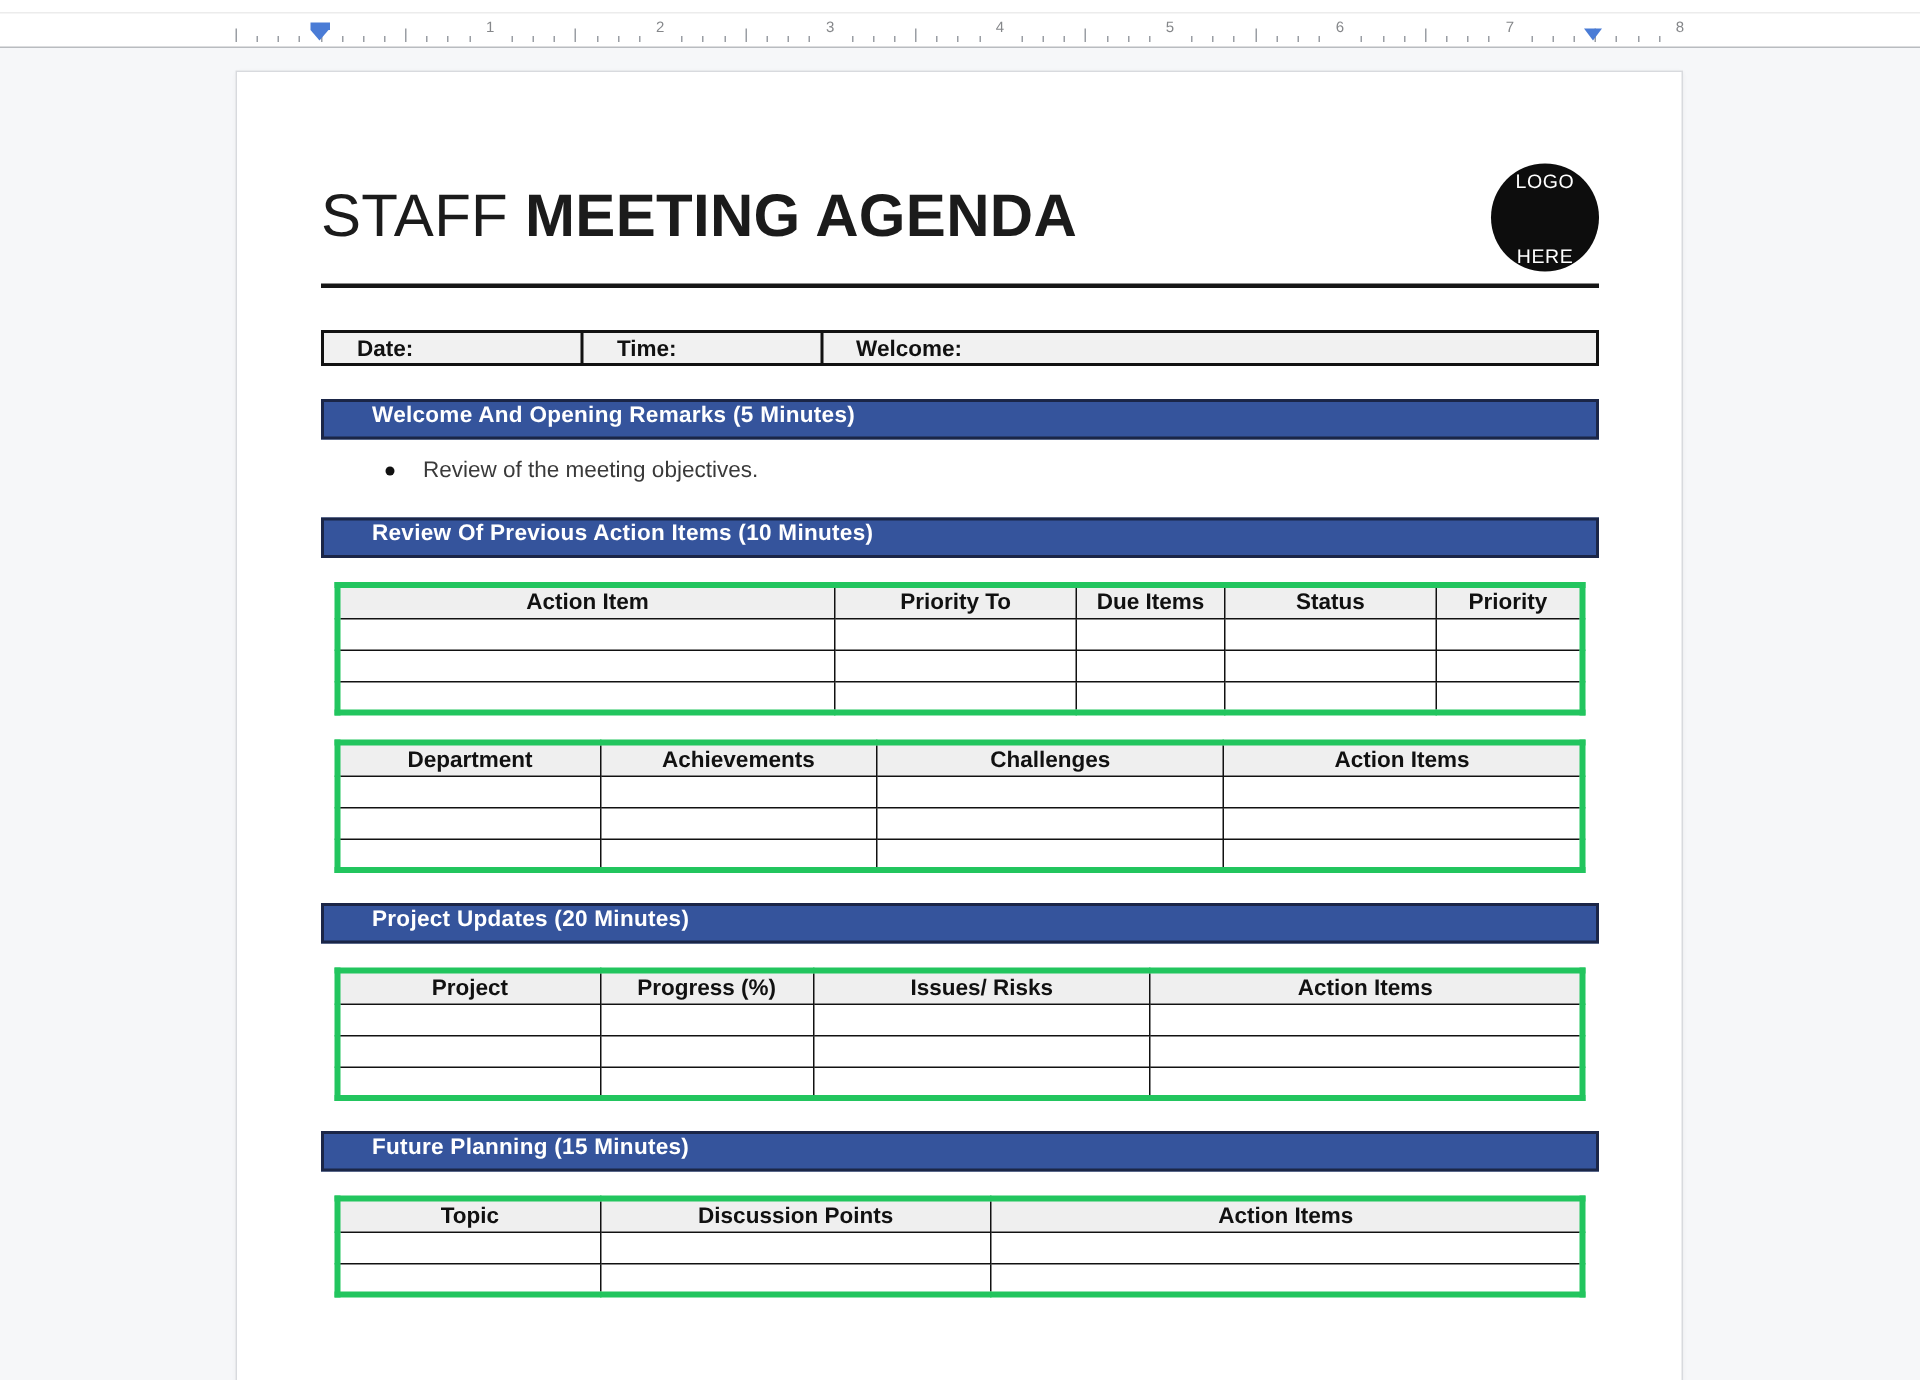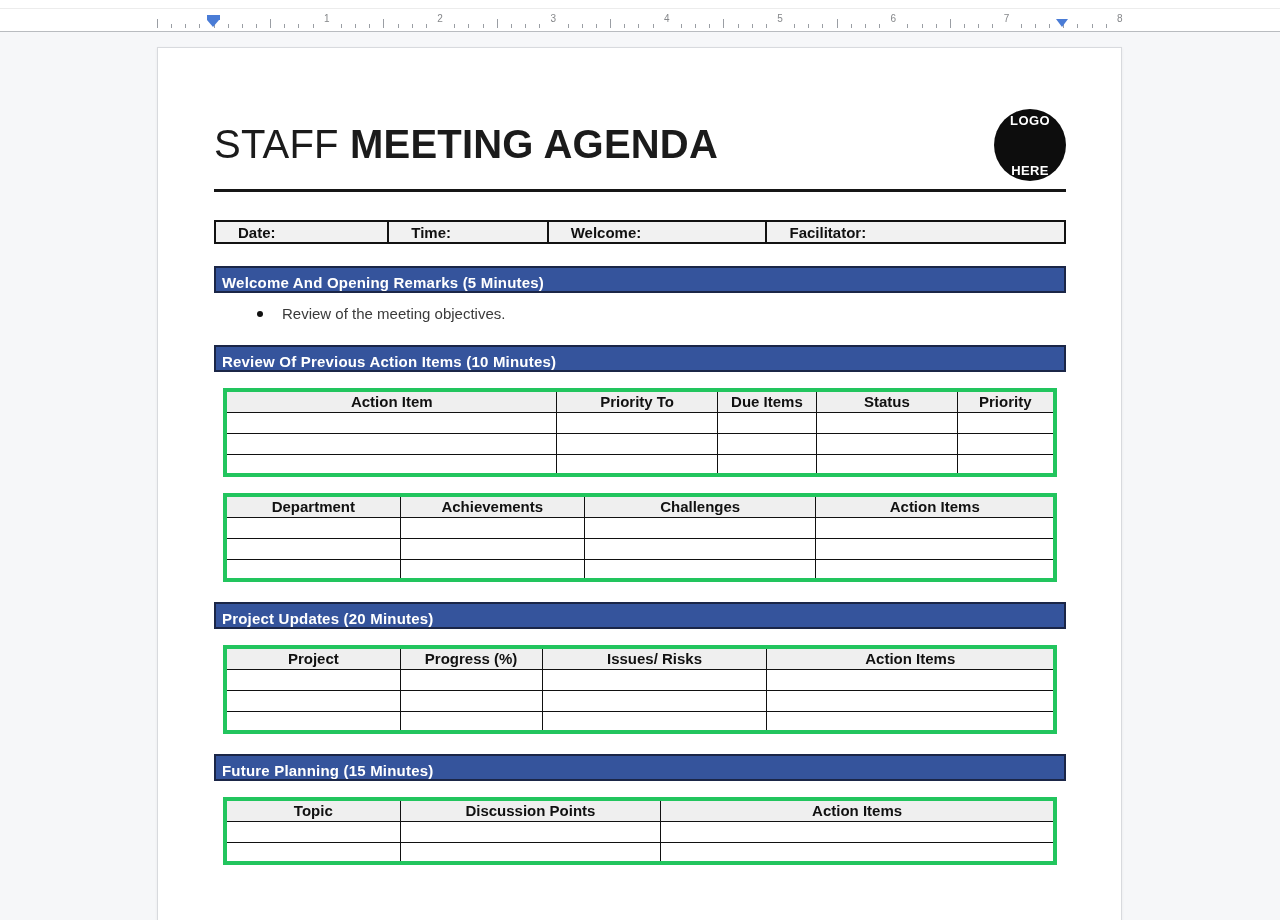--- a/index.html
+++ b/index.html
@@ -56,21 +56,21 @@
 
   .title-row { margin-top: 71px; height: 50px; position: relative; }
   .doc-title { font-size: 40px; line-height: 50px; color: #1b1b1b; letter-spacing: 0.2px; }
   .doc-title .light { font-weight: 400; }
   .doc-title .bold { font-weight: 700; }
   .logo-circle {
     position: absolute; top: -10px; left: 780px;
     width: 72px; height: 72px; border-radius: 50%;
     background: #0d0d0d; color: #ffffff;
     display: flex; flex-direction: column; align-items: center; justify-content: center;
-    font-weight: 700; font-size: 13px; line-height: 15px; letter-spacing: 0.4px;
+    font-weight: 400; font-size: 13px; line-height: 15px; letter-spacing: 0.4px;
     text-align: center;
     gap: 35px;
   }
 
   .title-rule { margin-top: 20px; height: 3px; background: #161616; }
 
   
   .info-row {
     margin-top: 28px; display: flex; height: 24px;
     border: 2px solid #121212; background: #f1f1f1;
@@ -80,21 +80,21 @@
     border-left: 2px solid #121212; overflow: hidden;
   }
   .info-cell:first-child { border-left: none; }
   .info-cell span { font-weight: 700; font-size: 15px; color: #111; }
 
   
   .sec-head {
     margin-top: 20px; height: 27px;
     background: var(--sec-fill);
     border: 2px solid var(--sec-border);
-    display: flex; align-items: flex-end; padding-left: 6px;
+    display: flex; align-items: flex-start; padding-left: 32px;
   }
   .sec:first-child .sec-head { margin-top: 22px; }
   .sec-head span {
     color: #ffffff; font-weight: 700; font-size: 15px; letter-spacing: 0.2px;
   }
 
   .bullets { list-style: none; margin-top: 10px; }
   .bullets li {
     position: relative; padding-left: 68px;
     font-size: 15px; line-height: 22px; color: #3a3a3a;
@@ -217,23 +217,20 @@
     <div class="info-row" id="info-row">
         <div class="info-cell" style="width: 20.2%;">
           <span>Date:</span>
         </div>
         <div class="info-cell" style="width: 18.8%;">
           <span>Time:</span>
         </div>
         <div class="info-cell" style="width: 25.8%;">
           <span>Welcome:</span>
         </div>
-        <div class="info-cell" style="width: 35.2%;">
-          <span>Facilitator:</span>
-        </div>
       </div>
 
     <div id="sections">
         <section class="sec">
           <div class="sec-head">
             <span>Welcome And Opening Remarks (5 Minutes)</span>
           </div>
           <ul class="bullets">
             <li>Review of the meeting objectives.</li>
           </ul>

